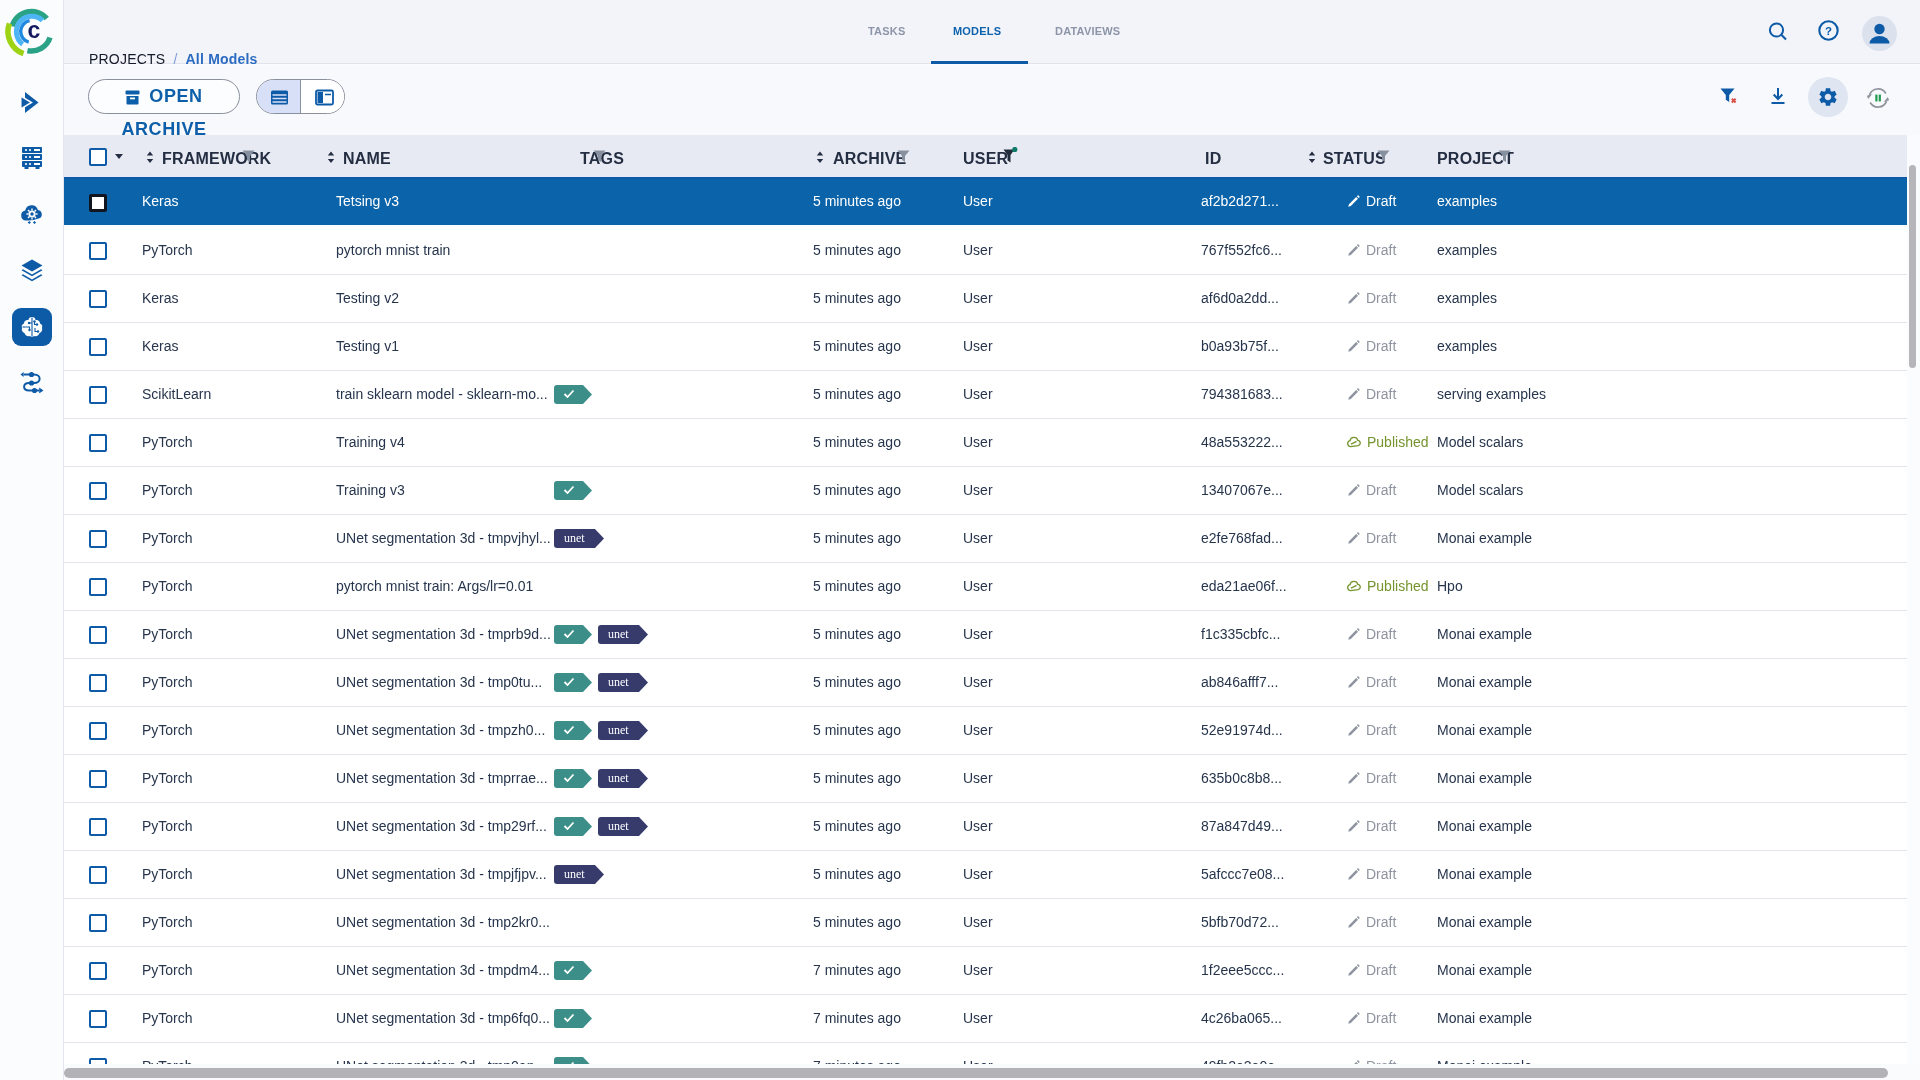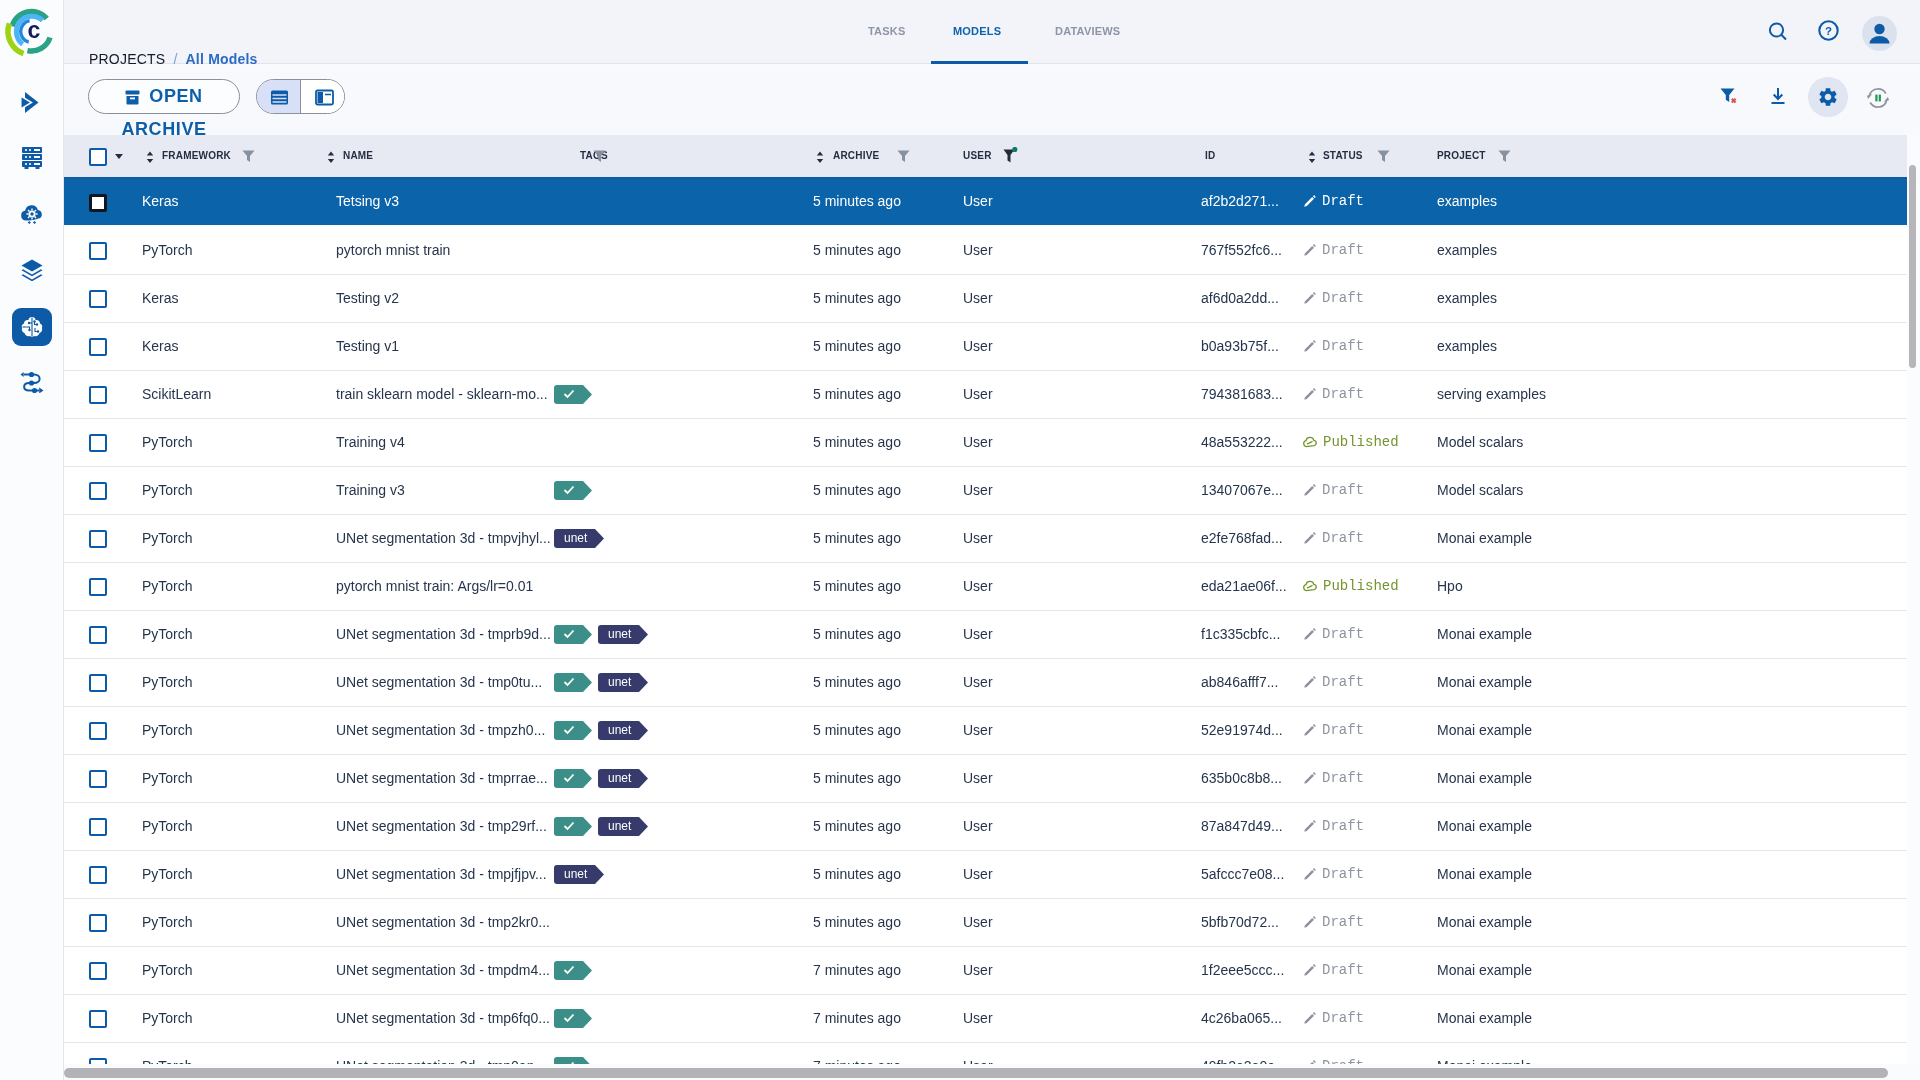--- a/index.html
+++ b/index.html
@@ -22,42 +22,42 @@
 
 .toolbar { position:absolute; left:64px; top:65px; width:1856px; height:70px; background:#f8f9fc; }
 .btn-archive { position:absolute; left:24px; top:14px; width:152px; height:35px; border:1px solid #8a909d; border-radius:17.5px; background:#fcfdff; color:#0d5fa9; font-size:18px; font-weight:700; letter-spacing:0.6px; line-height:33px; text-align:center; }
 .toggle { position:absolute; left:192px; top:14px; width:89px; height:35px; border:1px solid #8a909d; border-radius:17.5px; background:#fff; overflow:hidden; }
 .toggle .half { position:absolute; top:0; width:44px; height:35px; }
 .toggle .half.l { left:0; background:#d8e0f7; border-right:1px solid #8a909d; }
 .toggle .half.r { left:45px; background:#fff; }
 .tbicon { position:absolute; top:21px; }
 
 
-.thead { position:absolute; left:64px; top:135px; width:1843px; height:44px; background:#e8eaf3; border-bottom:2px solid #0d5aa7; font-size:10px; font-weight:700; color:#242e42; letter-spacing:0.2px; z-index:3; }
+.thead { position:absolute; left:64px; top:135px; width:1843px; height:44px; background:#e8eaf3; border-bottom:2px solid #0d5aa7; font-size:16px; font-weight:700; color:#242e42; letter-spacing:0.2px; z-index:3; }
 .th { position:absolute; top:15px; }
 .cbh { position:absolute; left:25px; top:13px; width:18px; height:18px; border:2.5px solid #0d5aa7; border-radius:2px; background:#fff; }
 .caret { position:absolute; left:51px; top:19px; width:0; height:0; border-left:4.5px solid transparent; border-right:4.5px solid transparent; border-top:5px solid #242e42; }
 .sort { position:absolute; top:16px; width:8px; height:13px; }
 .funnel { position:absolute; top:15px; }
 
 
 .tbody { position:absolute; left:64px; top:179px; width:1843px; z-index:2; }
 .row { position:relative; width:1843px; height:48px; background:#fff; border-bottom:1px solid #e4e5ec; font-size:14px; color:#26354c; }
 .row.sel { background:#0b63a9; border-bottom:2px solid #fafbfd; color:#fff; }
 .row .c { position:absolute; top:15px; white-space:nowrap; }
 .cb { position:absolute; left:25px; top:15px; width:18px; height:18px; border:2.5px solid #0d5aa7; border-radius:2px; background:#fff; }
 .cb.dark { border-color:#10151f; border-width:3px; }
 .fw { left:78px; }
 .row .nm { left:272px; font-weight:400; max-width:216px; overflow:hidden; text-overflow:ellipsis; }
-.row .tg { left:490px; top:14px; }
+.row .tg { left:490px; top:14px;font-family:Liberation Serif, serif; }
 .row.sel .c { top:14px; }
 .up { left:749px; }
 .us { left:899px; }
 .id { left:1137px; }
-.stc { left:1239px;font-family:Liberation Mono, monospace; }
+.stc { left:1283px; }
 .pj { left:1373px; }
 .chip { display:inline-block; vertical-align:top; height:19px; color:#fff; font-size:12px; line-height:19px; padding:0 14px 0 9px; margin-right:6px; clip-path:polygon(0 0, calc(100% - 9px) 0, 100% 50%, calc(100% - 9px) 100%, 0 100%); border-radius:3px; }
 .chip.teal { background:#3c8f88; width:38px; padding:0; text-align:left; }
 .chip.teal svg { margin:4px 0 0 9px; }
 .chip.navy { background:#363b6b; width:50px; padding:0 0 0 10px; }
 .st { display:inline-flex; align-items:center; }
 .sticon { margin-right:6px; }
 
 
 .hscroll { position:absolute; left:64px; top:1064px; width:1856px; height:16px; background:#fafbfd; z-index:6; }

